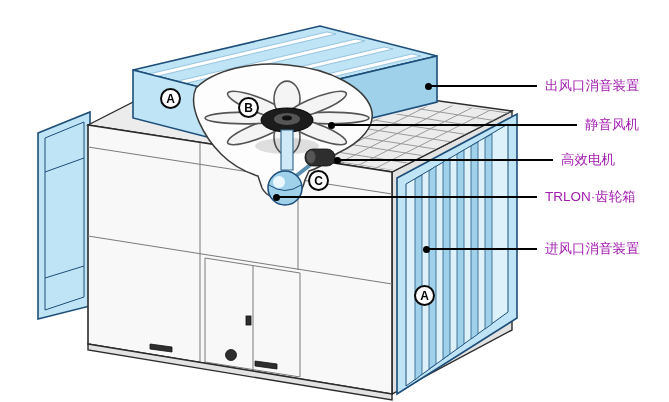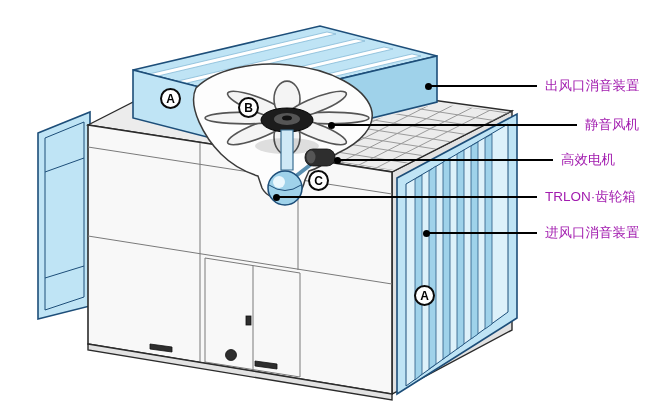--- a/index.html
+++ b/index.html
@@ -191,21 +191,21 @@
     <span class="line" style="width:213px;"></span>
     <span class="lbl">高效电机</span>
   </div>
 
   <div class="callout" style="left:273px;top:192px;justify-content:space-between;">
     <span class="dot"></span>
     <span class="line" style="width:258px;"></span>
     <span class="lbl">TRLON·齿轮箱</span>
   </div>
 
-  <div class="callout" style="left:423px;top:228px;">
+  <div class="callout" style="left:423px;top:244px;">
     <span class="dot"></span>
     <span class="line" style="width:108px;"></span>
     <span class="lbl">进风口消音装置</span>
   </div>
 
   <div class="badge" style="left:160px;top:88px;">A</div>
   <div class="badge" style="left:238px;top:97px;">B</div>
   <div class="badge" style="left:308px;top:170px;">C</div>
   <div class="badge" style="left:414px;top:285px;">A</div>
 

